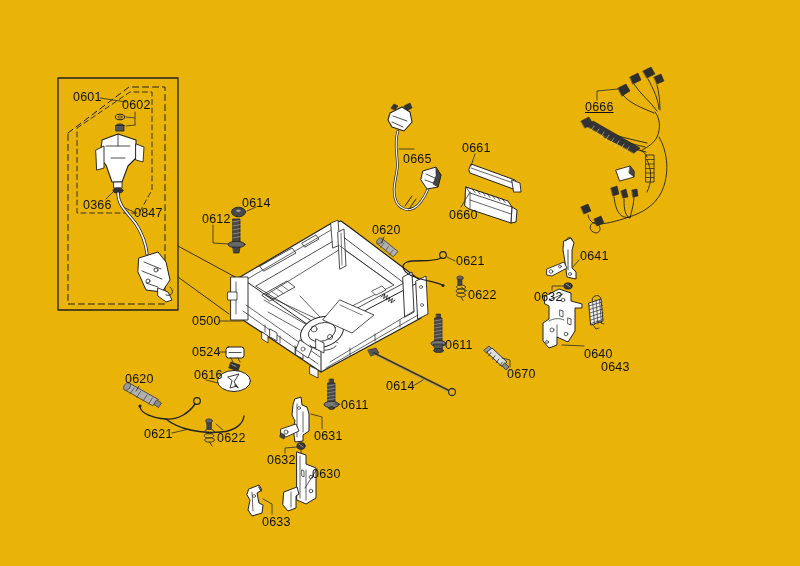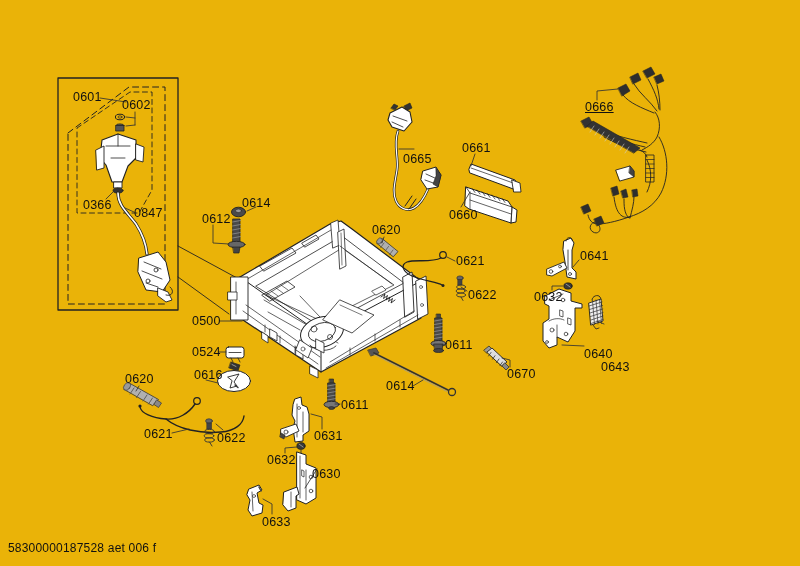--- a/index.html
+++ b/index.html
@@ -388,15 +388,14 @@
       <div class="callout" style="left: 445px; top: 339px;">0611</div>
       <div class="callout" style="left: 507px; top: 368px;">0670</div>
       <div class="callout" style="left: 386px; top: 380px;">0614</div>
       <div class="callout" style="left: 341px; top: 399px;">0611</div>
       <div class="callout" style="left: 314px; top: 430px;">0631</div>
       <div class="callout" style="left: 267px; top: 454px;">0632</div>
       <div class="callout" style="left: 312px; top: 456px; margin-top: 12px;">0630</div>
       <div class="callout" style="left: 262px; top: 516px;">0633</div>
     </div>
 
-<div class="footer-code">58300000187528 aet 006 f</div>
 
 </div>
 
 </body></html>

